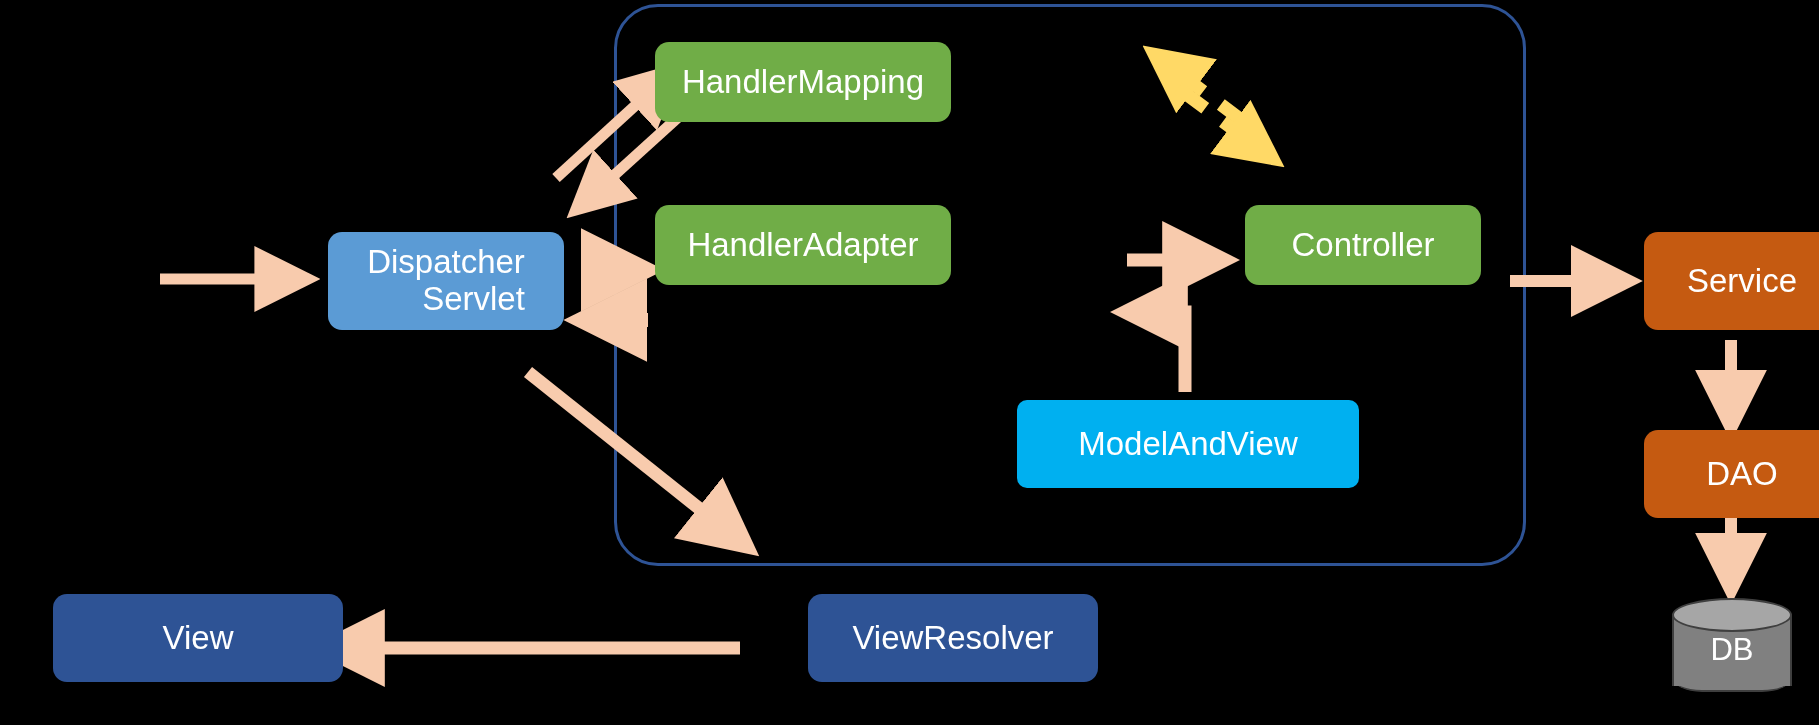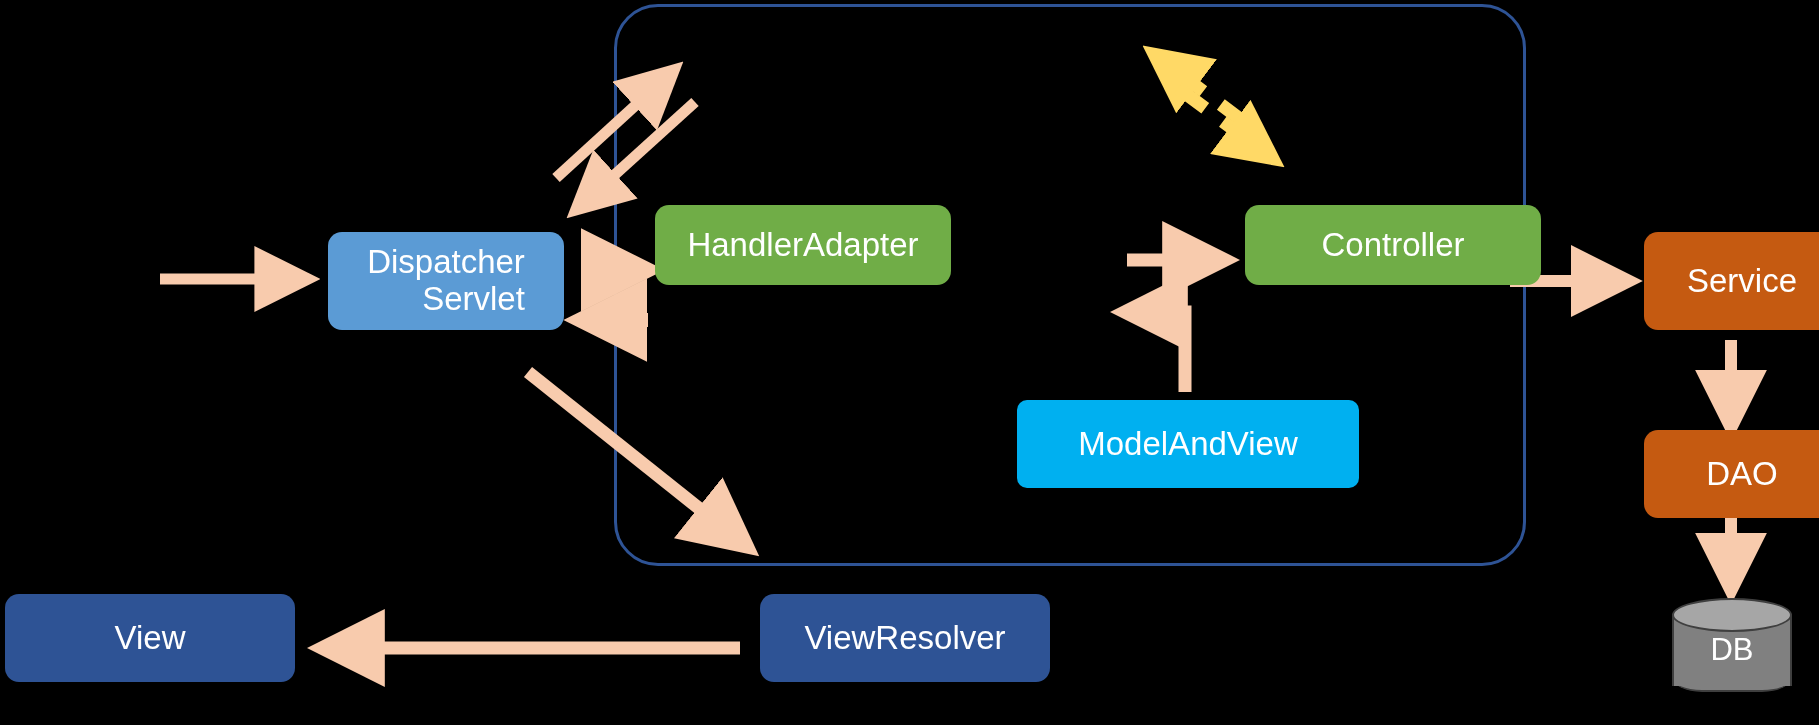--- a/index.html
+++ b/index.html
@@ -39,21 +39,21 @@
     border-radius: 44px;
     background: transparent;
     box-sizing: border-box;
   }
 
   
   .box-blue       { background: #5B9BD5; border-radius: 14px; }
   .box-green      { background: #70AD47; border-radius: 14px; }
   .box-cyan       { background: #00B0F0; border-radius: 10px; }
   .box-orange     { background: #C55A11; border-radius: 14px; }
-  .box-darkblue   { background: #2E5395; border-radius: 14px; }
+  .box-darkblue   { background: #2E5395; border-radius: 14px; margin-left: 48px; }
 
   
   svg.arrows {
     position: absolute;
     left: 0; top: 0;
     width: 1819px;
     height: 725px;
     pointer-events: none;
   }
 
@@ -174,26 +174,29 @@
     <g>
       <line x1="1178" y1="88" x2="1272" y2="158" stroke="#FFD966" stroke-width="13" stroke-dasharray="34 22" marker-end="url(#ahy)"></line>
     </g>
   </svg>
 
   <div class="node box-blue" style="left:328px; top:232px; width:236px; height:98px; font-size:33px;text-align:right;">
     <span class="node-label">Dispatcher
 Servlet</span>
   </div>
 
+  <div class="node box-green" style="left:655px; top:42px; width:296px; height:80px; font-size:33px;">
+    <span class="node-label">HandlerMapping</span>
+  </div>
 
   <div class="node box-green" style="left:655px; top:205px; width:296px; height:80px; font-size:33px;">
     <span class="node-label">HandlerAdapter</span>
   </div>
 
-  <div class="node box-green" style="left:1245px; top:205px; width:296px; height:80px; font-size:33px;">
+  <div class="node box-green" style="left:1245px; top:205px; width:236px; height:80px; font-size:33px;">
     <span class="node-label">Controller</span>
   </div>
 
   <div class="node box-cyan" style="left:1017px; top:400px; width:342px; height:88px; font-size:33px;">
     <span class="node-label">ModelAndView</span>
   </div>
 
   <div class="node box-orange" style="left:1644px; top:232px; width:196px; height:98px; font-size:33px;">
     <span class="node-label">Service</span>
   </div>

